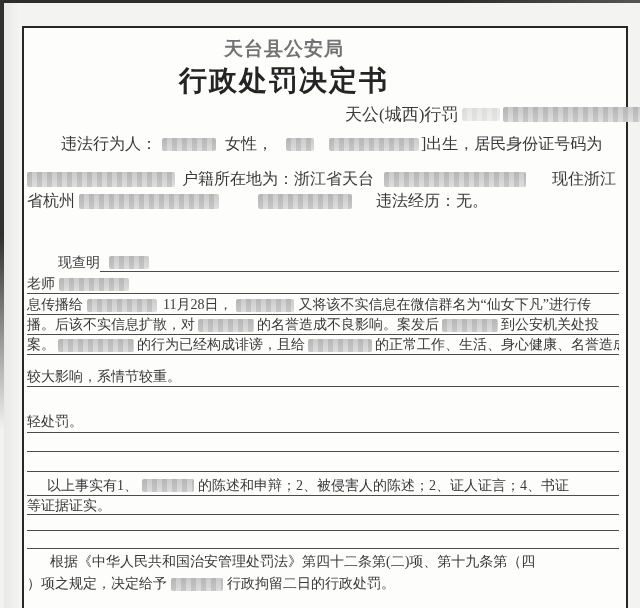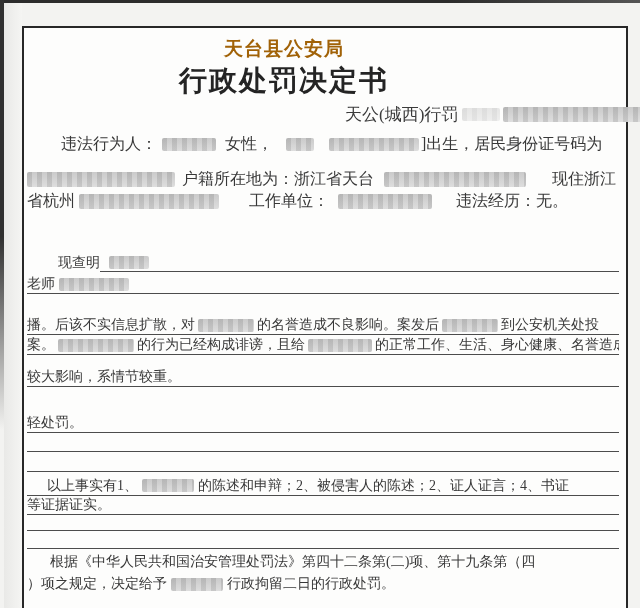--- a/index.html
+++ b/index.html
@@ -14,30 +14,30 @@
   .edge-left{position:absolute;left:0;top:0;width:4px;height:430px;
     background:linear-gradient(180deg,#303030 0 55%,rgba(48,48,48,0) 100%);}
   .gutter{position:absolute;left:4px;top:3px;width:18px;height:605px;
     background:linear-gradient(90deg,#e9e9e7,#f5f5f3);}
   .page{
     position:absolute;left:22px;top:26px;width:606px;height:582px;
     background:#fdfdfc;border:2px solid #272727;border-bottom:none;
     box-sizing:border-box;
   }
   .titlebox{position:absolute;left:10px;width:500px;text-align:center;}
-  .org{top:8px;font-size:19px;font-weight:bold;letter-spacing:1px;color:#a16207;}
+  .org{top:8px;font-size:19px;font-weight:bold;letter-spacing:1px;color:#737373;}
   .doctitle{top:34px;font-size:28px;font-weight:bold;letter-spacing:2px;color:#242424;}
   .docno{position:absolute;left:321px;top:76px;height:20px;font-size:17px;
     display:flex;align-items:center;white-space:nowrap;color:#3b3b3b;}
   .row{
     position:absolute;left:3px;right:7px;display:flex;align-items:center;
     white-space:nowrap;overflow:hidden;font-size:16px;color:#383838;
   }
   .b2{font-size:14px;}
-  .u{border-bottom:1.4px solid #4c4c4c;align-items:flex-end;}
+  .u{border-bottom:1.4px solid #4c4c4c;}
   .rest{flex:1 1 auto;align-self:stretch;display:flex;align-items:center;
     border-bottom:1.4px solid #4c4c4c;white-space:nowrap;overflow:hidden;}
   .rule{position:absolute;left:3px;right:7px;height:0;border-top:1.4px solid #4c4c4c;}
   .sp{display:inline-block;flex:0 0 auto;}
   .rd{
     display:inline-block;flex:0 0 auto;height:13px;border-radius:2px;
     background:
       repeating-linear-gradient(90deg,rgba(120,120,120,.18) 0 5px,rgba(255,255,255,.12) 5px 10px),
       linear-gradient(180deg,#c3c3c3,#d9d9d9);
     align-self:center;
@@ -87,21 +87,20 @@
     <span class="sp" style="width:10px"></span>
     <span class="rd tall" style="width:142px"></span>
     <span class="sp" style="width:26px"></span>
     <span class="t">现住浙江</span>
   </div>
   <div class="row" style="top:163px;height:20px">
     <span class="t">省杭州</span>
     <span class="sp" style="width:4px"></span>
     <span class="rd tall" style="width:140px"></span>
     <span class="sp" style="width:30px"></span>
-    <span class="t">工作单位：</span>
     <span class="sp" style="width:9px"></span>
     <span class="rd tall" style="width:94px"></span>
     <span class="sp" style="width:24px"></span>
     <span class="t">违法经历：无。</span>
   </div>
 
   <div class="row b2" style="top:226px;height:18px">
     <span class="sp" style="width:31px"></span>
     <span class="t">现查明</span>
     <span class="rest">
@@ -109,20 +108,31 @@
       <span class="sp" style="width:4px"></span>
       <span class="rd" style="width:40px"></span>
       <span class="sp" style="width:4px"></span>
     </span>
   </div>
   <div class="row b2 u" style="top:247px;height:18px">
     <span class="t">老师</span>
     <span class="sp" style="width:4px"></span>
     <span class="rd" style="width:70px"></span>
     <span class="sp" style="width:4px"></span>
+  </div>
+  <div class="row b2 u" style="top:268px;height:18px">
+    <span class="t">息传播给</span>
+    <span class="sp" style="width:4px"></span>
+    <span class="rd" style="width:70px"></span>
+    <span class="sp" style="width:6px"></span>
+    <span class="t">11月28日，</span>
+    <span class="sp" style="width:4px"></span>
+    <span class="rd" style="width:58px"></span>
+    <span class="sp" style="width:4px"></span>
+    <span class="t">又将该不实信息在微信群名为“仙女下凡”进行传</span>
   </div>
   <div class="row b2 u" style="top:288px;height:18px">
     <span class="t">播。后该不实信息扩散，对</span>
     <span class="sp" style="width:3px"></span>
     <span class="rd" style="width:56px"></span>
     <span class="sp" style="width:3px"></span>
     <span class="t">的名誉造成不良影响。案发后</span>
     <span class="sp" style="width:3px"></span>
     <span class="rd" style="width:56px"></span>
     <span class="sp" style="width:3px"></span>

